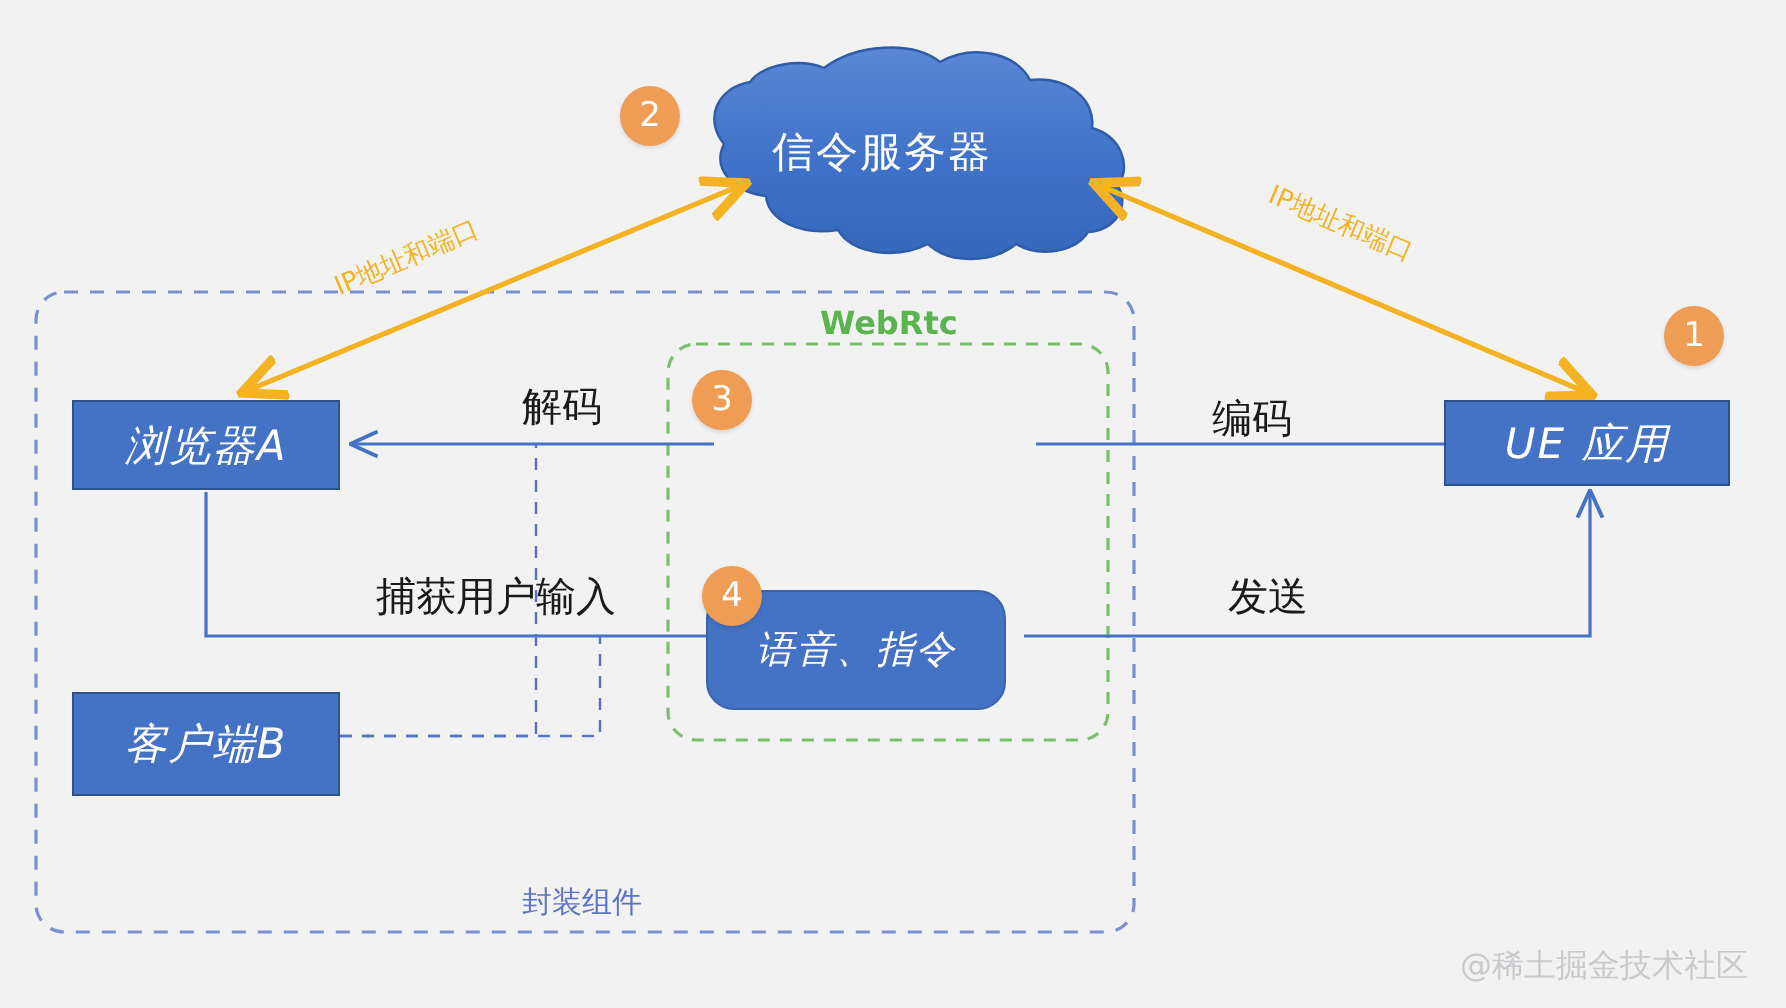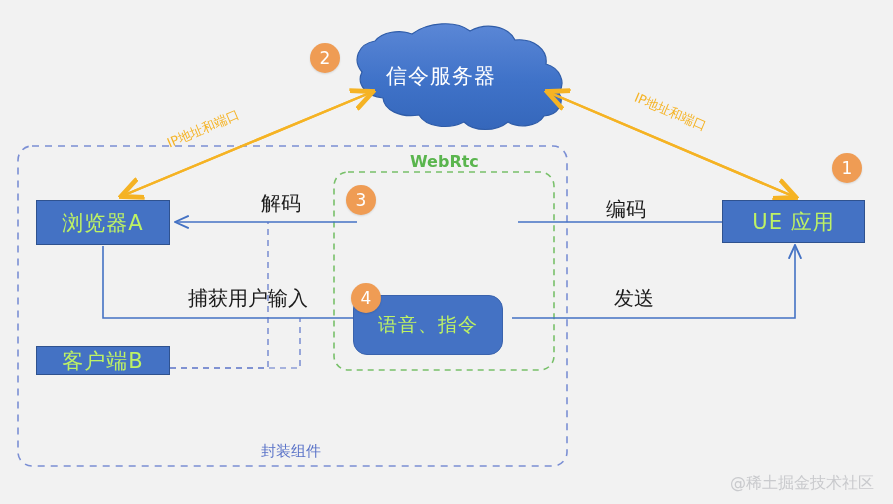--- a/index.html
+++ b/index.html
@@ -9,24 +9,25 @@
     font-family:"DejaVu Sans","Liberation Sans",sans-serif;
     overflow:hidden;
     position:relative;
   }
   #stage{position:absolute;left:0;top:0;width:893px;height:504px;}
   .svg-layer{position:absolute;left:0;top:0;width:893px;height:504px;}
 
   .node{
     position:absolute;
     display:flex;align-items:center;justify-content:center;
-    color:#bef264;
+    color:#ffffff;
     text-align:center;
     letter-spacing:1px;
     box-sizing:border-box;
+    font-style:italic;
   }
   .node.rect{
     background:#4472c4;
     border:1px solid #2f528f;
     font-size:21px;
   }
   .node.round{
     background:#4472c4;
     border:1px solid #3a63ad;
     border-radius:14px;
@@ -128,21 +129,21 @@
     <path d="M512,318 L795,318 L795,246" fill="none" stroke="#4472c4" stroke-width="1.6" marker-end="url(#bluehead)"></path>
 
     <path d="M170,368 L300,368 L300,318" fill="none" stroke="#5a73c8" stroke-width="1.2" stroke-dasharray="6,5"></path>
     <path d="M170,368 L268,368 L268,222" fill="none" stroke="#5a73c8" stroke-width="1.2" stroke-dasharray="6,5"></path>
   </svg>
 
   <div class="cloud-label" style="left:386px;top:62px;">信令服务器</div>
 
   <div class="node rect" style="left:36px;top:200px;width:134px;height:45px;">浏览器A</div>
 
-  <div class="node rect" style="left:36px;top:346px;width:134px;height:29px;">客户端B</div>
+  <div class="node rect" style="left:36px;top:346px;width:134px;height:52px;">客户端B</div>
 
 
   <div class="node round" style="left:353px;top:295px;width:150px;height:60px;">语音、指令</div>
 
   <div class="node rect" style="left:722px;top:200px;width:143px;height:43px;">UE 应用</div>
 
   <div class="badge" style="left:832px;top:153px;">1</div>
   <div class="badge" style="left:310px;top:43px;">2</div>
   <div class="badge" style="left:346px;top:185px;">3</div>
   <div class="badge" style="left:351px;top:283px;">4</div>

